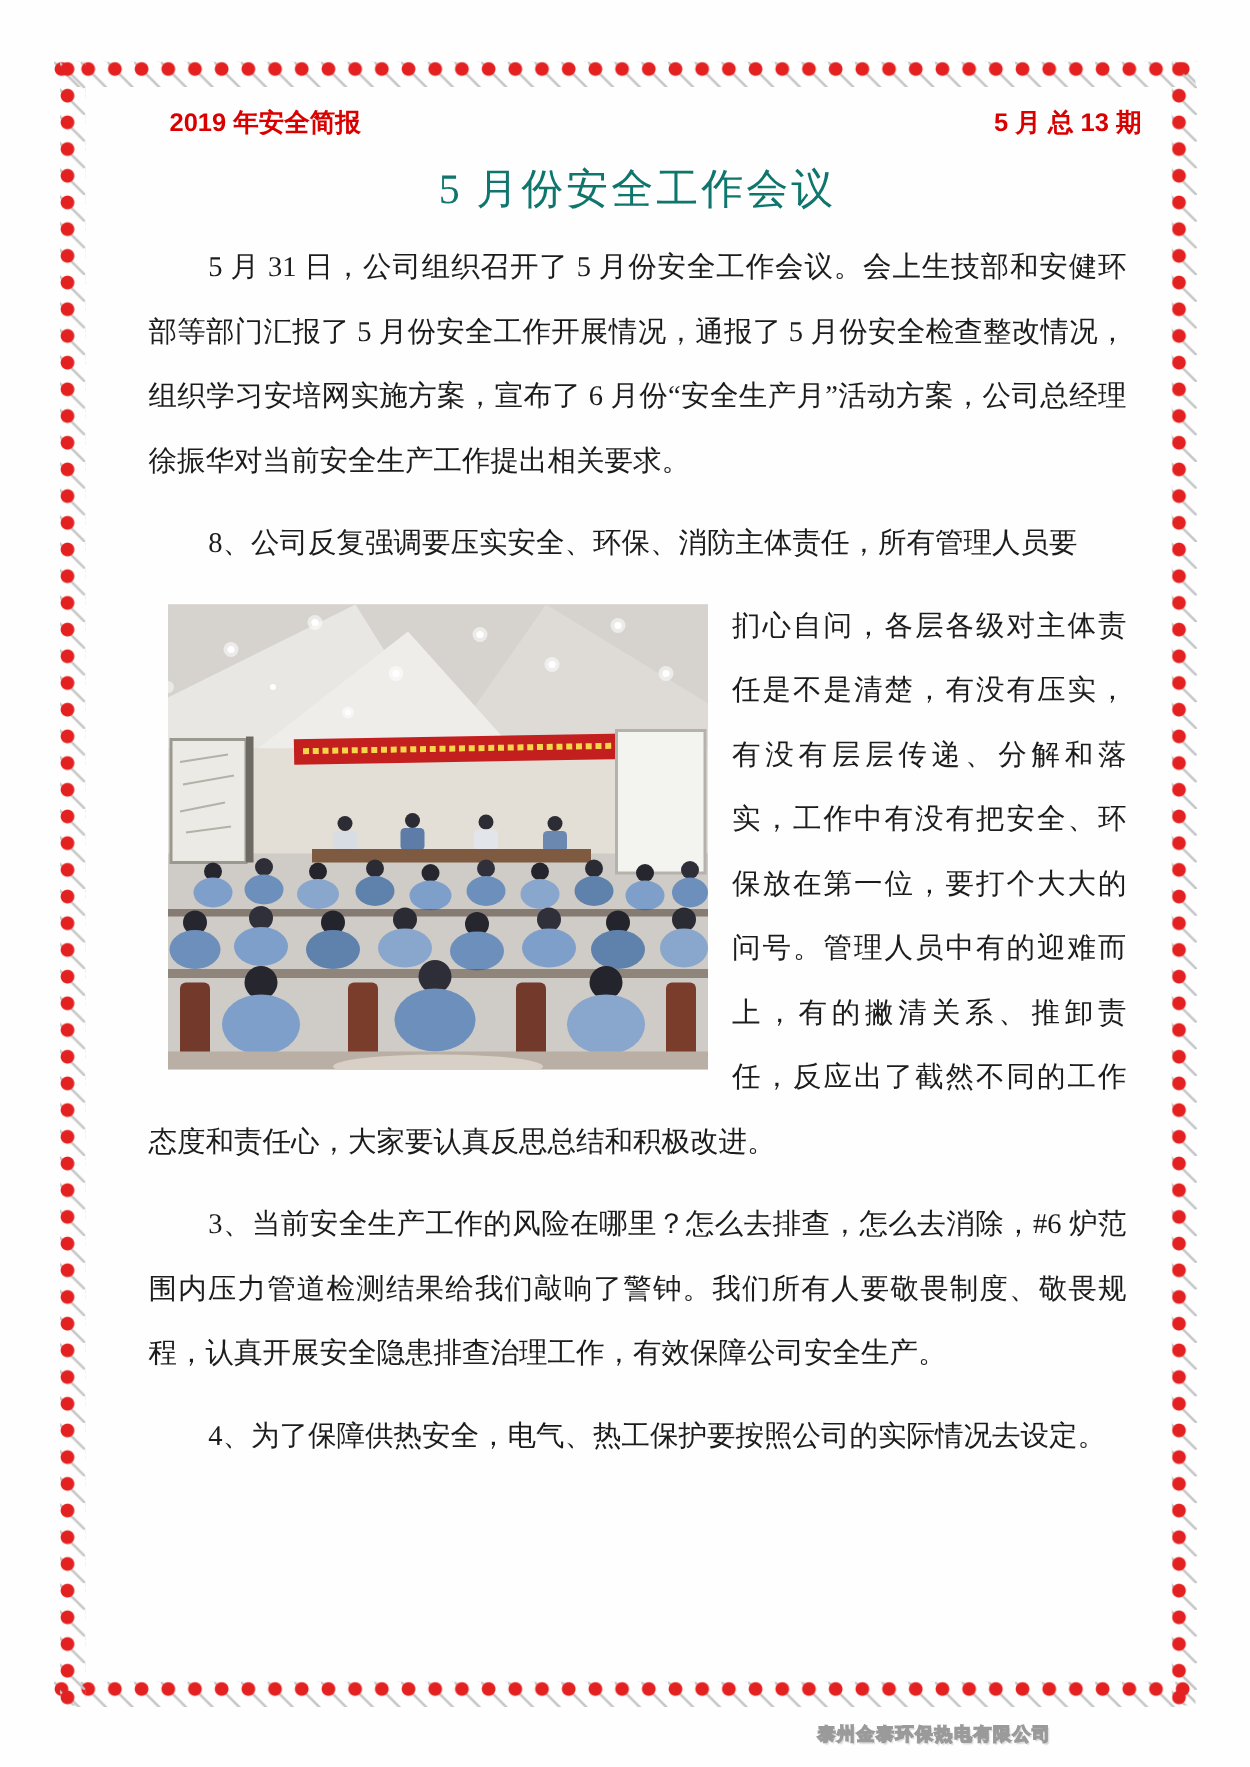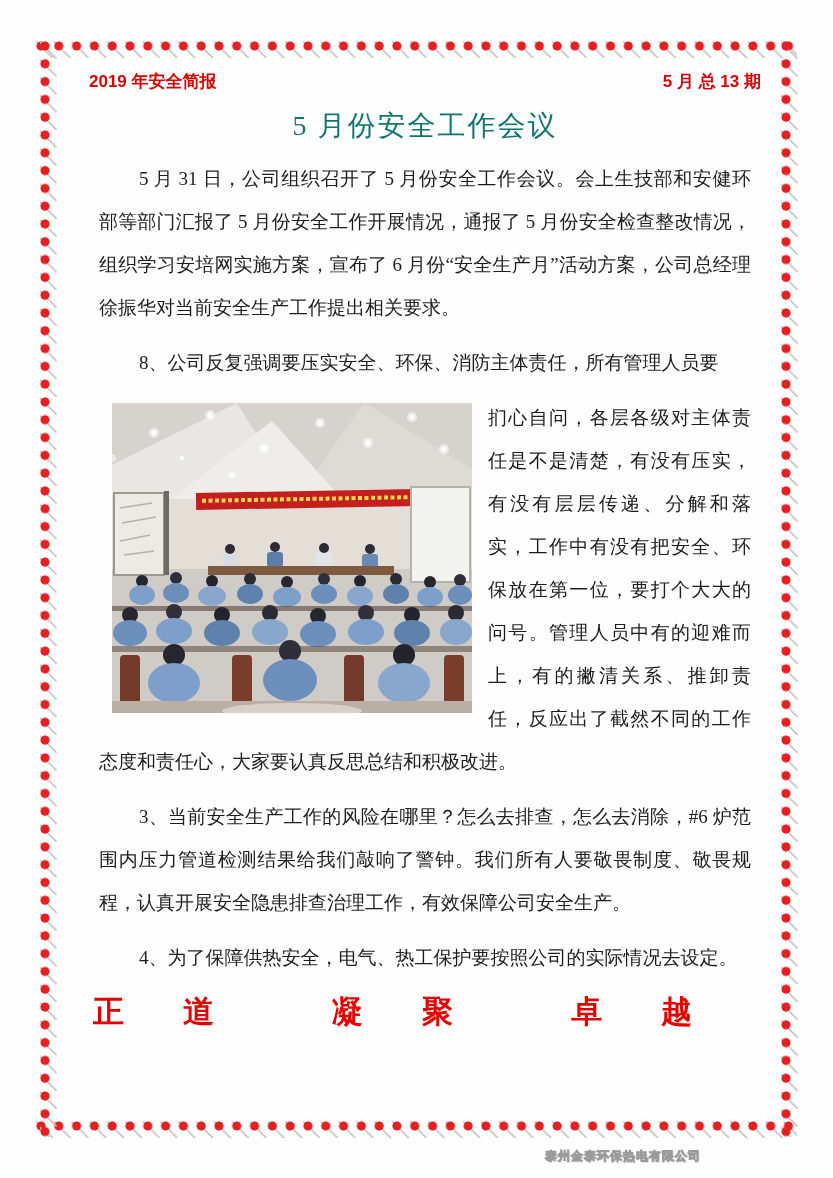--- a/index.html
+++ b/index.html
@@ -35,20 +35,21 @@
 
   
   .content{
     position:absolute;left:87px;top:70px;width:676px;
   }
   .header-row{
     display:flex;justify-content:space-between;align-items:baseline;
     font-family:"Liberation Sans","DejaVu Sans",sans-serif;
     font-weight:bold;font-size:17px;color:#d90000;
     padding:0 2px;
+    margin-left:24px;
   }
   .title{
     margin:14px 0 4px 0;
     text-align:center;
     font-size:28px;font-weight:400;color:#0f766e;
     letter-spacing:2px;
   }
   .body-text{
     font-size:19px;color:#1c1c1c;line-height:43px;
     text-align:justify;
@@ -224,23 +225,18 @@
             <ellipse cx="180" cy="308" rx="70" ry="8" fill="#d8cfc6"></ellipse>
           </svg>
         </div>
         <span>扪心自问，各层各级对主体责任是不是清楚，有没有压实，有没有层层传递、分解和落实，工作中有没有把安全、环保放在第一位，要打个大大的问号。管理人员中有的迎难而上，有的撇清关系、推卸责任，反应出了截然不同的工作态度和责任心，大家要认真反思总结和积极改进。</span>
       </div>
 
       <p class="para">3、当前安全生产工作的风险在哪里？怎么去排查，怎么去消除，#6 炉范围内压力管道检测结果给我们敲响了警钟。我们所有人要敬畏制度、敬畏规程，认真开展安全隐患排查治理工作，有效保障公司安全生产。</p>
       <p class="para">4、为了保障供热安全，电气、热工保护要按照公司的实际情况去设定。</p>
     </div>
 
-    <div class="slogan">
-      <span>正道</span>
-      <span>凝聚</span>
-      <span>卓越</span>
-    </div>
 
   </div>
 
   <div class="footer-company">泰州金泰环保热电有限公司</div>
 
 </div>
 
 </body></html>

